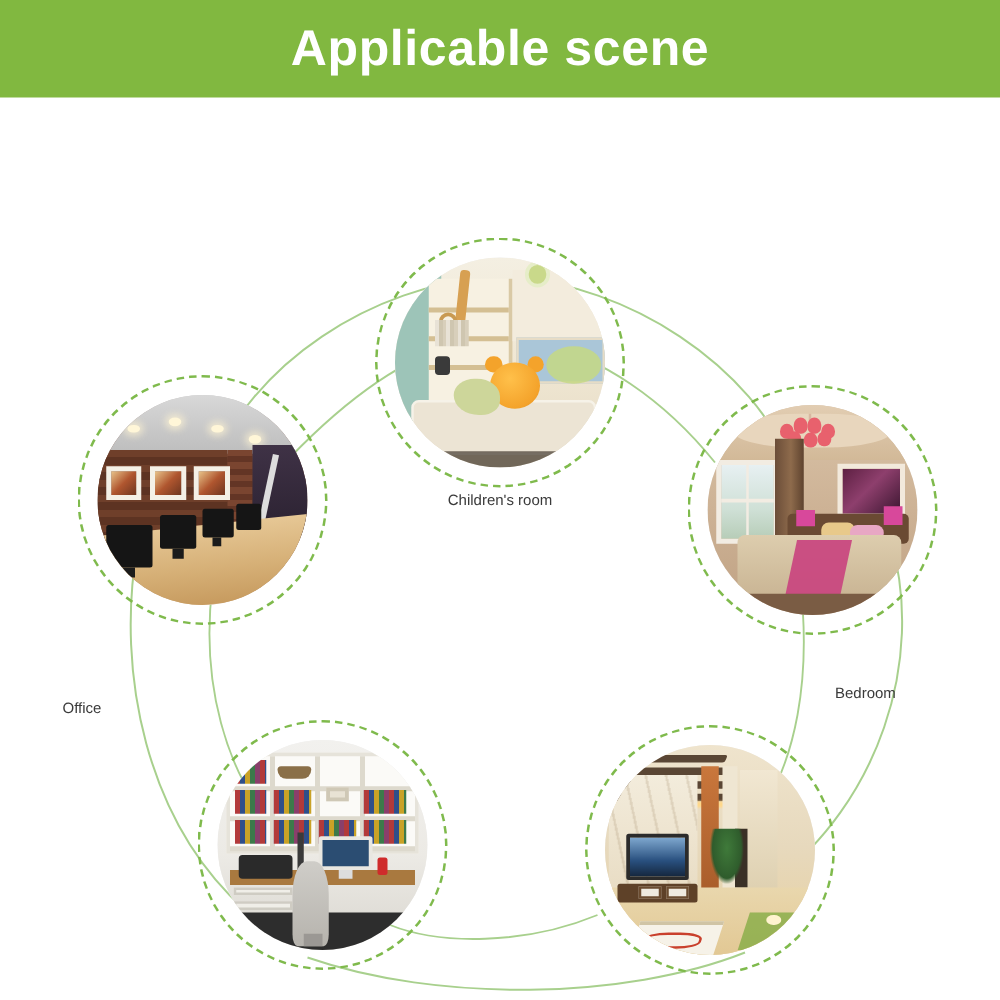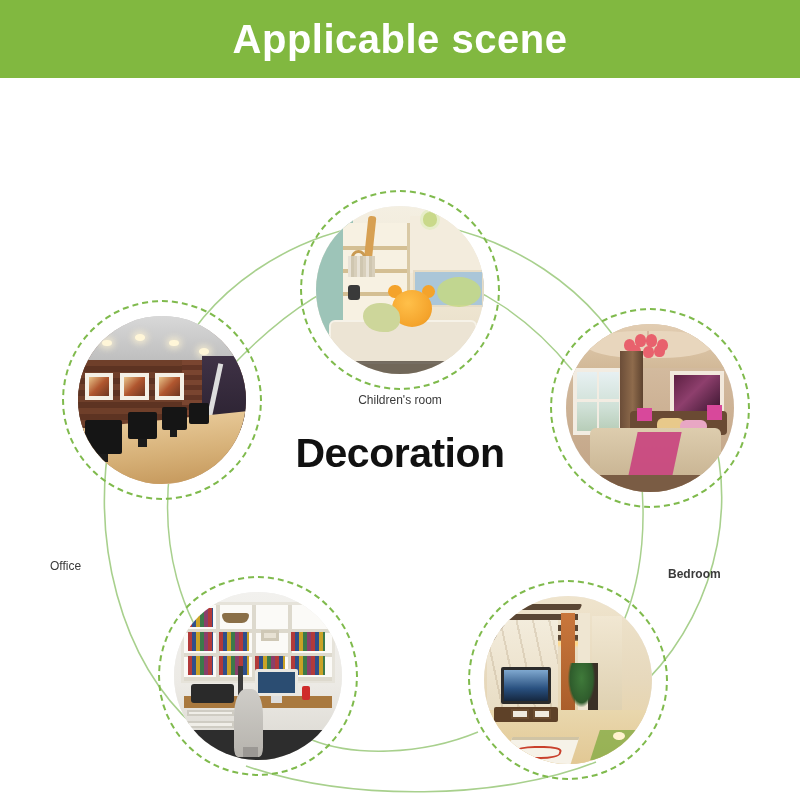--- a/index.html
+++ b/index.html
@@ -329,21 +329,21 @@
           <div class="bed-head"></div>
           <div class="lamp-l"></div>
           <div class="lamp-r"></div>
           <div class="pillow-a"></div>
           <div class="pillow-b"></div>
           <div class="bed-body"></div>
           <div class="runner"></div>
           <div class="floor"></div>
         </div>
       </div>
-      <div class="node-label" style="left:18px; top:160px;font-weight:bold;">Bedroom</div>
+      <div class="node-label" style="left:18px; top:140px;">Bedroom</div>
     </div>
 
     <div class="node" style="left:568px; top:602px;">
       <div class="ring" style="left:-100px; top:-100px; width:200px; height:200px;"></div>
       <div class="photo" style="left:-84px; top:-84px; width:168px; height:168px;">
         <div class="scene living">
           <div class="ceilbeam cb-a"></div>
             <div class="ceilbeam cb-b"></div>
           <div class="ceilbeam cb-c"></div>
             <div class="ceilbeam cb-d"></div>
@@ -428,16 +428,15 @@
           <div class="mon m2"></div>
             <div class="mon m1"></div>
           <div class="stand st1"></div>
             <div class="stand st2"></div>
             <div class="stand st3"></div>
         </div>
       </div>
       <div class="node-label" style="left:-112px; top:160px;">Office</div>
     </div>
 
-    <div class="center-title">Decoration</div>
 
   </div>
 </div>
 
 </body></html>

